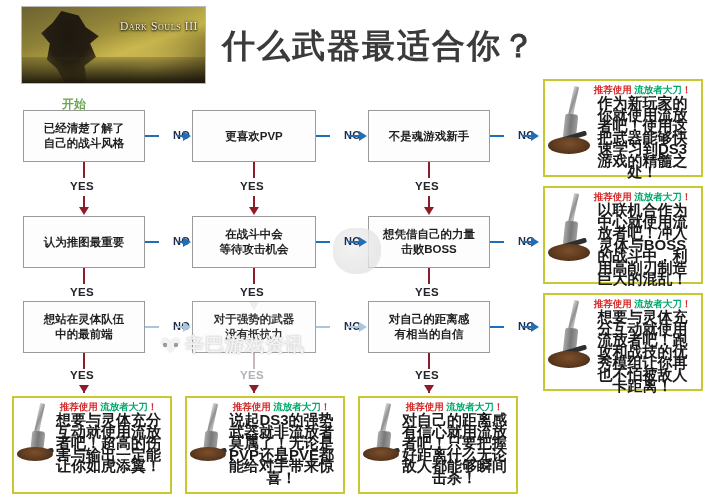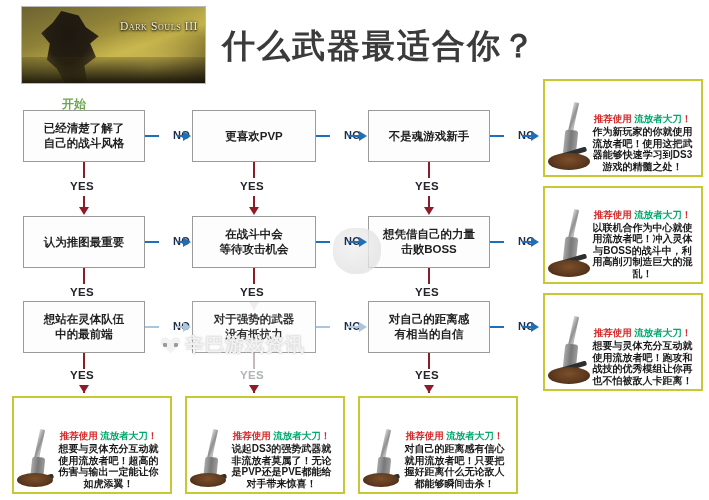--- a/index.html
+++ b/index.html
@@ -152,21 +152,21 @@
   }
 
   
   .rcard {
     position: absolute;
     box-sizing: border-box;
     border: 2px solid #c8c832;
     background: #ffffff;
     padding: 3px 8px 3px 3px;
     display: flex;
-    align-items: flex-end;
+    align-items: flex-start;
   }
   .rcard .weapon {
     position: relative;
     flex: 0 0 auto;
     width: 42px;
     height: 72px;
     margin-right: 2px;
   }
   .rcard.bottom .weapon { width: 36px; height: 62px; }
   .weapon .blade {
@@ -218,21 +218,21 @@
     font-size: 9.5px;
     font-weight: bold;
     text-align: center;
     line-height: 12px;
     margin-bottom: 1px;
     white-space: nowrap;
   }
   .rhead .hl { color: #00a86b; }
   .rbody {
     color: #1a1a1a;
-    font-size: 10px;
+    font-size: 15px;
     font-weight: bold;
     line-height: 11.5px;
     text-align: center;
   }
 
   
   .watermark {
     position: absolute;
     left: 160px;
     top: 332px;

